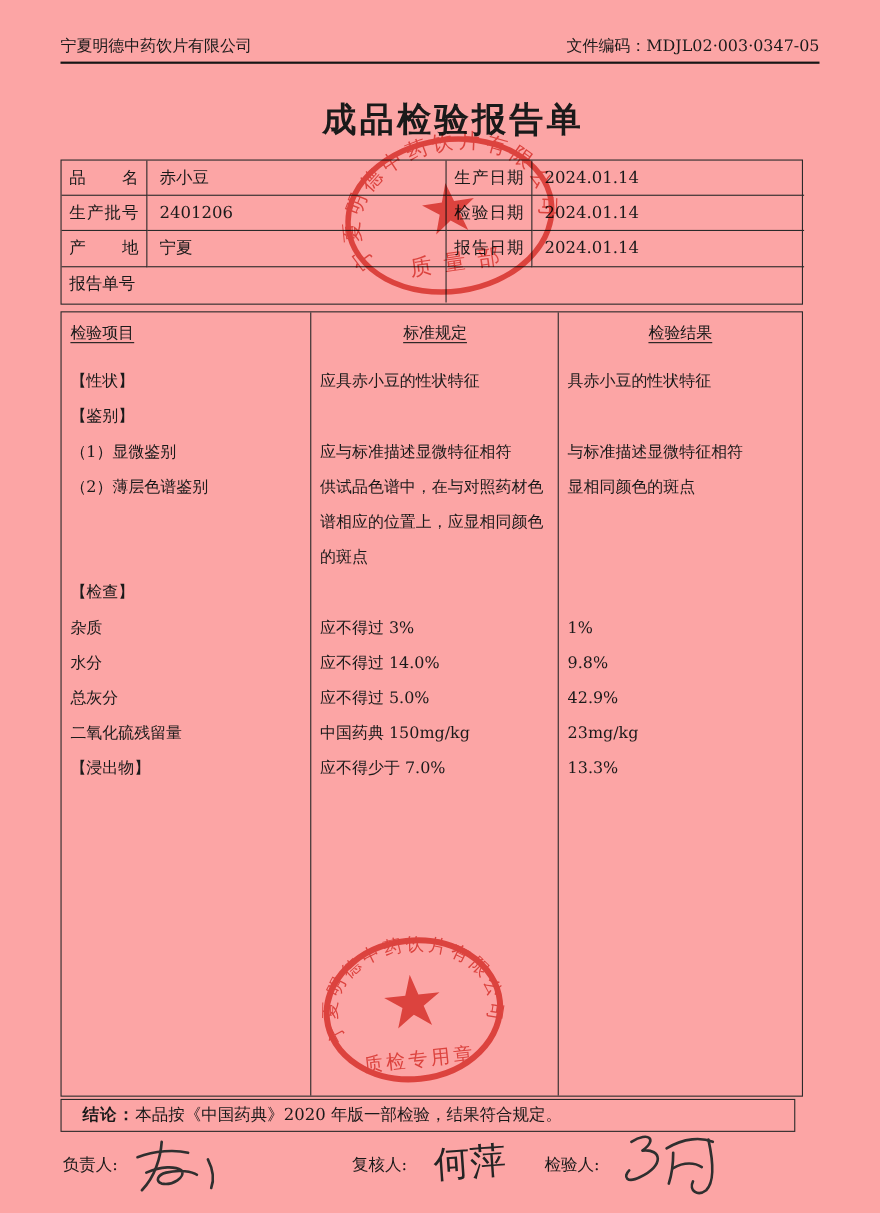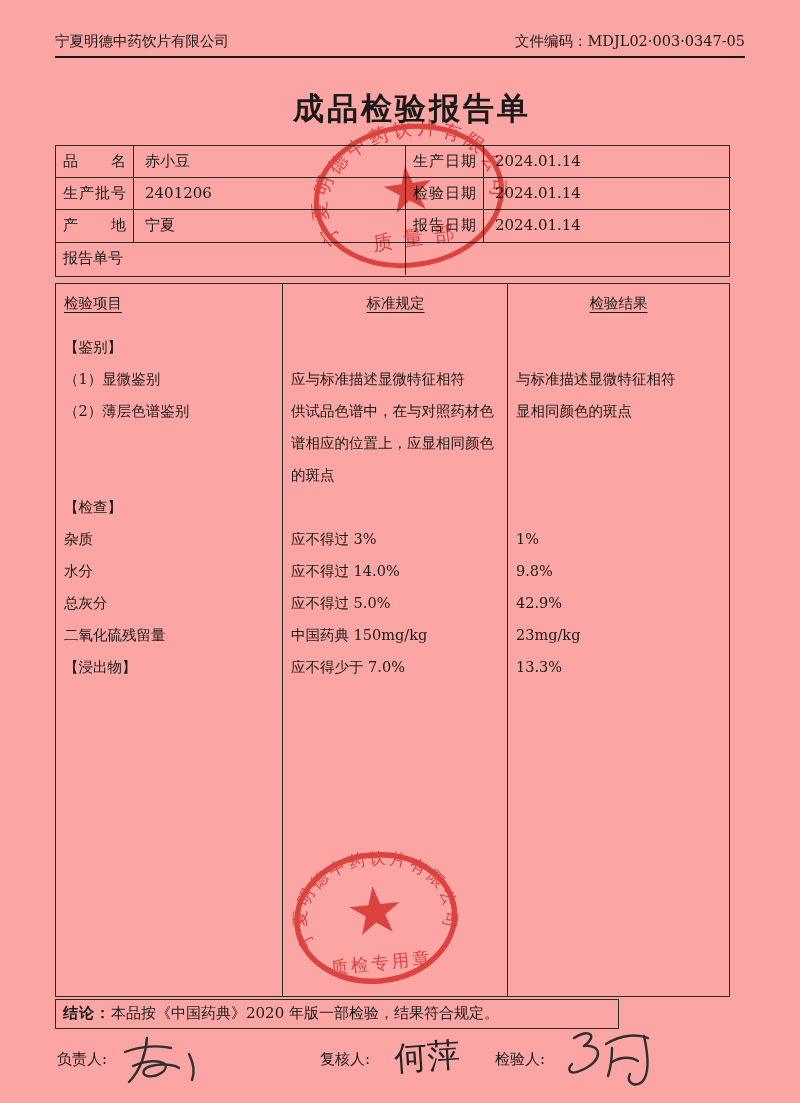--- a/index.html
+++ b/index.html
@@ -31,22 +31,22 @@
   .mh1{width:227px;box-sizing:border-box;padding-left:8px;}
   .mh2{width:225px;text-align:center;}
   .mh3{width:221px;text-align:center;}
   .mt-head span{text-decoration:underline;text-underline-offset:4px;}
   .mt-body{margin-top:18px;}
   .trow{display:flex;min-height:32px;line-height:32px;}
   .tc1{width:227px;box-sizing:border-box;padding-left:8px;}
   .tc2{width:225px;box-sizing:border-box;padding-left:8px;}
   .tc3{width:221px;box-sizing:border-box;padding-left:8px;}
   
-  .concl{position:absolute;left:55px;top:999px;width:564px;height:30px;border:1.5px solid #2a2a2a;box-sizing:border-box;
-         line-height:26px;font-size:15px;padding-left:7px;white-space:nowrap;}
+  .concl{position:absolute;left:55px;top:999px;width:668px;height:30px;border:1.5px solid #2a2a2a;box-sizing:border-box;
+         line-height:26px;font-size:15px;padding-left:19px;white-space:nowrap;}
   .concl b{letter-spacing:1px;}
   
   .sigrow{position:absolute;left:55px;top:1030px;width:690px;height:72px;font-size:15px;}
   .siglabel{position:absolute;top:20px;white-space:nowrap;}
   .sl1{left:2px;} .sl2{left:265px;} .sl3{left:440px;}
   .sig{position:absolute;}
   .sig path{stroke:#2f2f2f;stroke-width:2.4;fill:none;stroke-linecap:round;stroke-linejoin:round;}
   .sig-name{font-size:33px;fill:#242424;}
   
   .stamp{position:absolute;mix-blend-mode:multiply;opacity:.82;pointer-events:none;}
@@ -94,20 +94,25 @@
     <div class="vline vl1"></div>
     <div class="vline vl2"></div>
 
     <div class="mt-head">
       <div class="mh1"><span>检验项目</span></div>
       <div class="mh2"><span>标准规定</span></div>
       <div class="mh3"><span>检验结果</span></div>
     </div>
 
     <div class="mt-body">
+      <div class="trow">
+        <div class="tc1">【性状】</div>
+        <div class="tc2">应具赤小豆的性状特征</div>
+        <div class="tc3">具赤小豆的性状特征</div>
+      </div>
       <div class="trow">
         <div class="tc1">【鉴别】</div>
         <div class="tc2"></div>
         <div class="tc3"></div>
       </div>
       <div class="trow">
         <div class="tc1">（1）显微鉴别</div>
         <div class="tc2">应与标准描述显微特征相符</div>
         <div class="tc3">与标准描述显微特征相符</div>
       </div>

